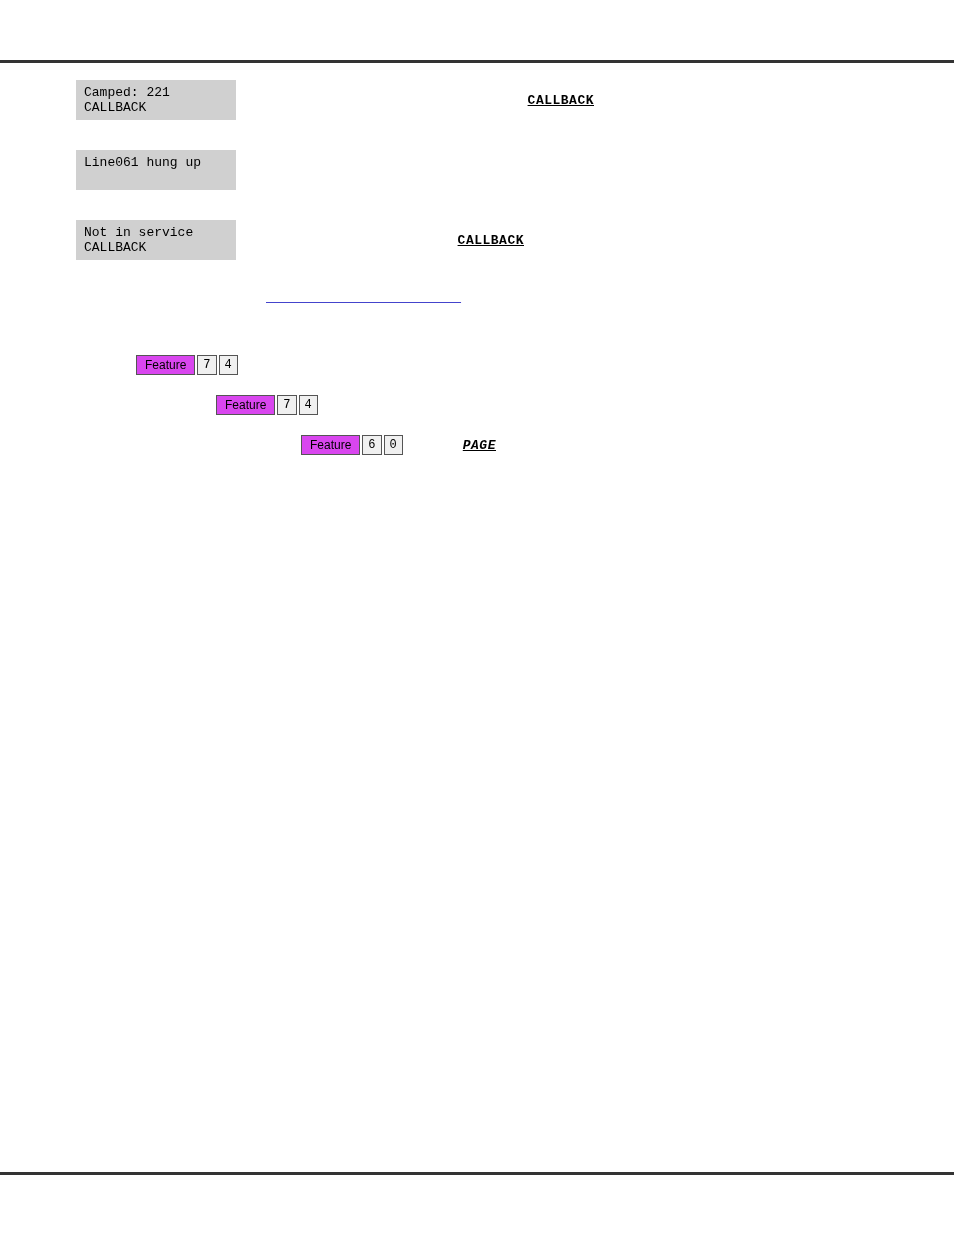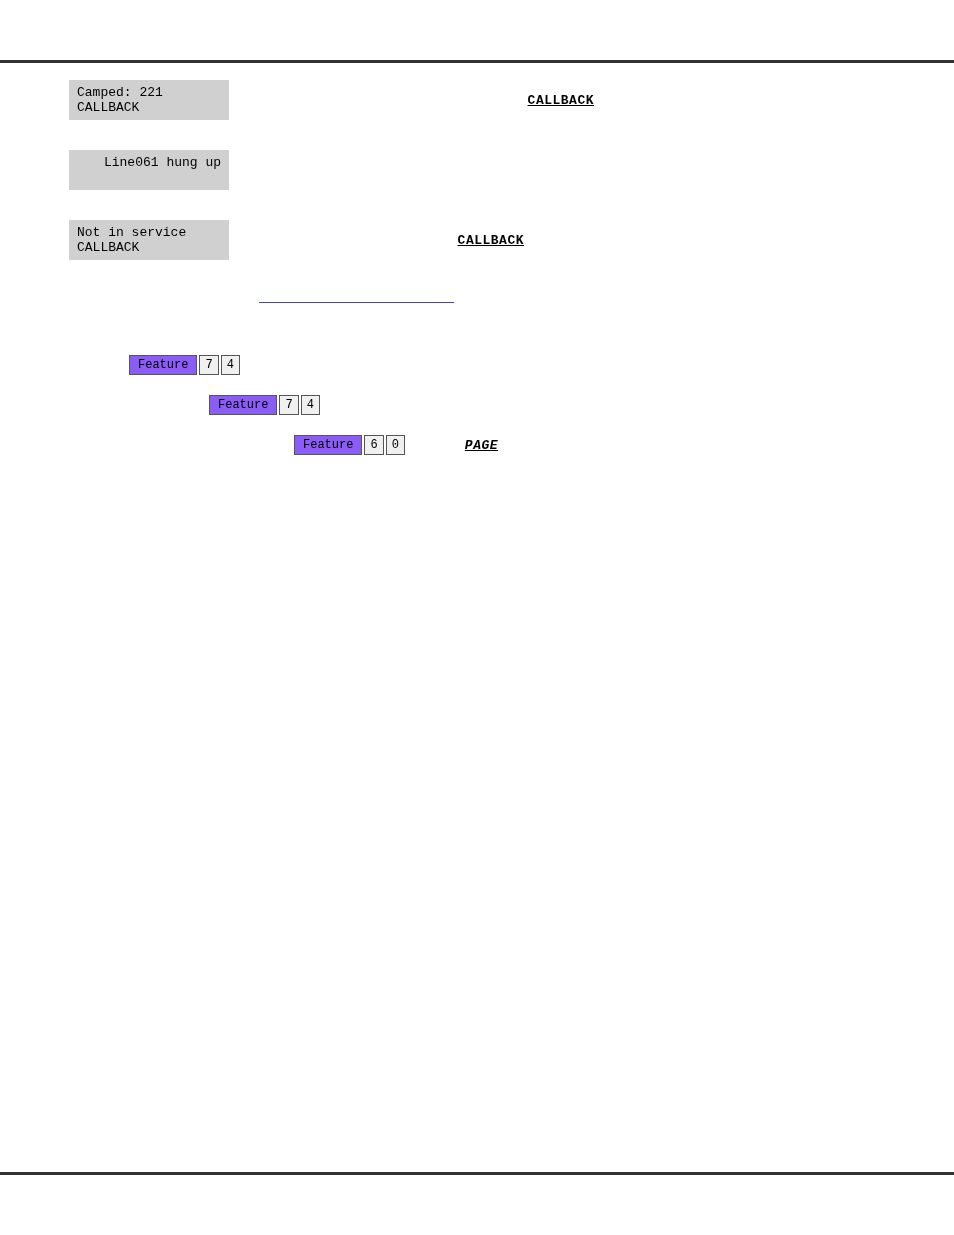--- a/index.html
+++ b/index.html
@@ -31,21 +31,21 @@
       width: 100%;
       height: 3px;
       background: #333333;
       position: absolute;
       bottom: 60px;
       left: 0;
     }
 
     .content {
       padding-top: 80px;
-      padding-left: 9px;
+      padding-left: 16px;
     }
 
     
     .section-row {
       display: flex;
       align-items: flex-start;
       margin-bottom: 30px;
       padding: 0 60px;
     }
 
@@ -99,23 +99,23 @@
       text-decoration: underline;
       font-family: 'Courier New', Courier, monospace;
       font-size: 13px;
       font-weight: bold;
       letter-spacing: 0.5px;
       cursor: pointer;
     }
 
     .feature-btn {
       border: 1px solid #555;
-      background: #8b5cf6;
+      background: #d946ef;
       padding: 2px 8px;
-      font-family: Liberation Mono, monospace;
+      font-family: Liberation Sans, sans-serif;
       font-size: 12px;
       color: #000;
       cursor: pointer;
     }
 
     .key-btn {
       border: 1px solid #555;
       background: #f0f0f0;
       padding: 2px 5px;
       font-family: 'Courier New', Courier, monospace;
@@ -137,21 +137,20 @@
       min-width: 160px;
       margin-right: 30px;
     }
 
     .section1 {
       margin-top: 0px;
     }
 
     .section2 {
       margin-top: 5px;
-      text-align: right;
     }
 
     .section3 {
       margin-top: 5px;
     }
 
     .section4 {
       margin-top: 5px;
     }
 

